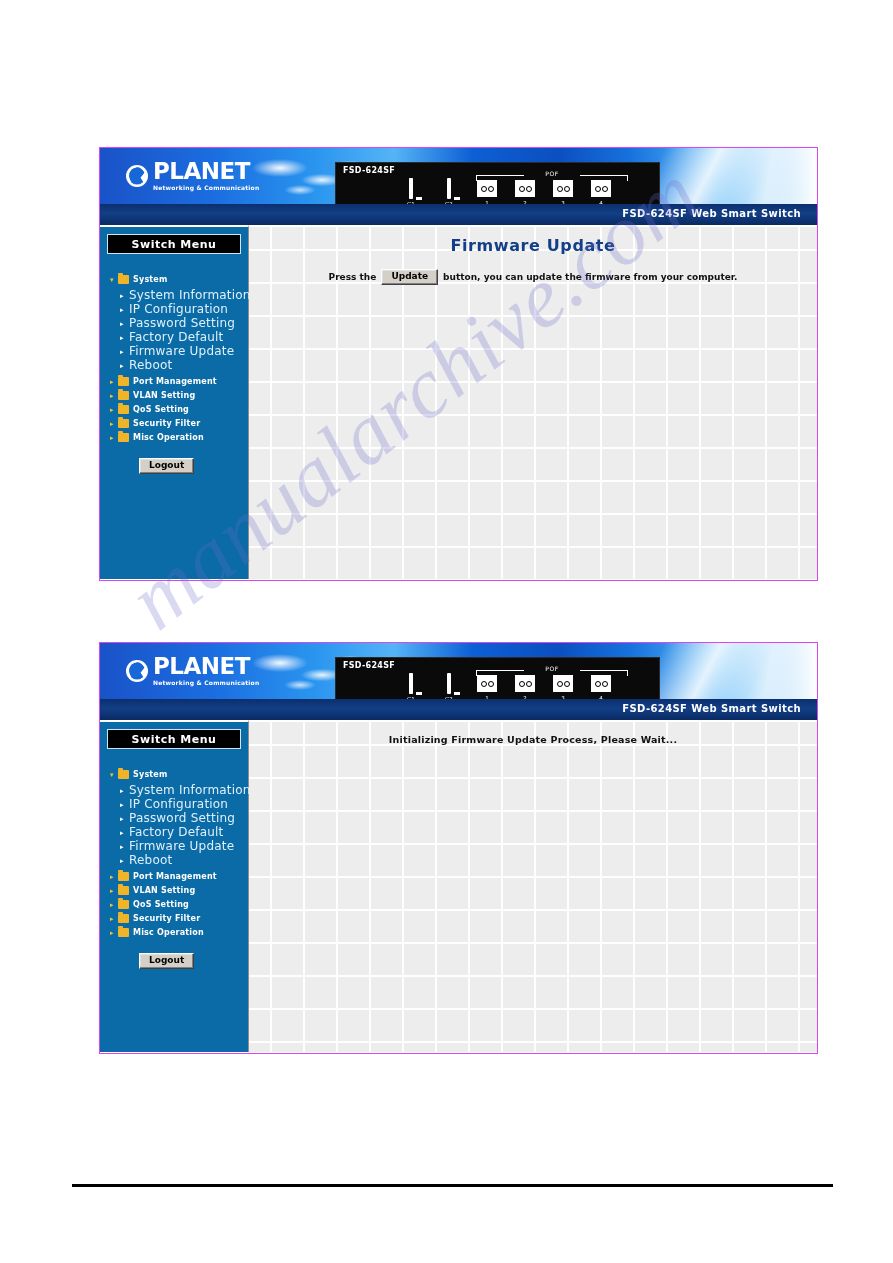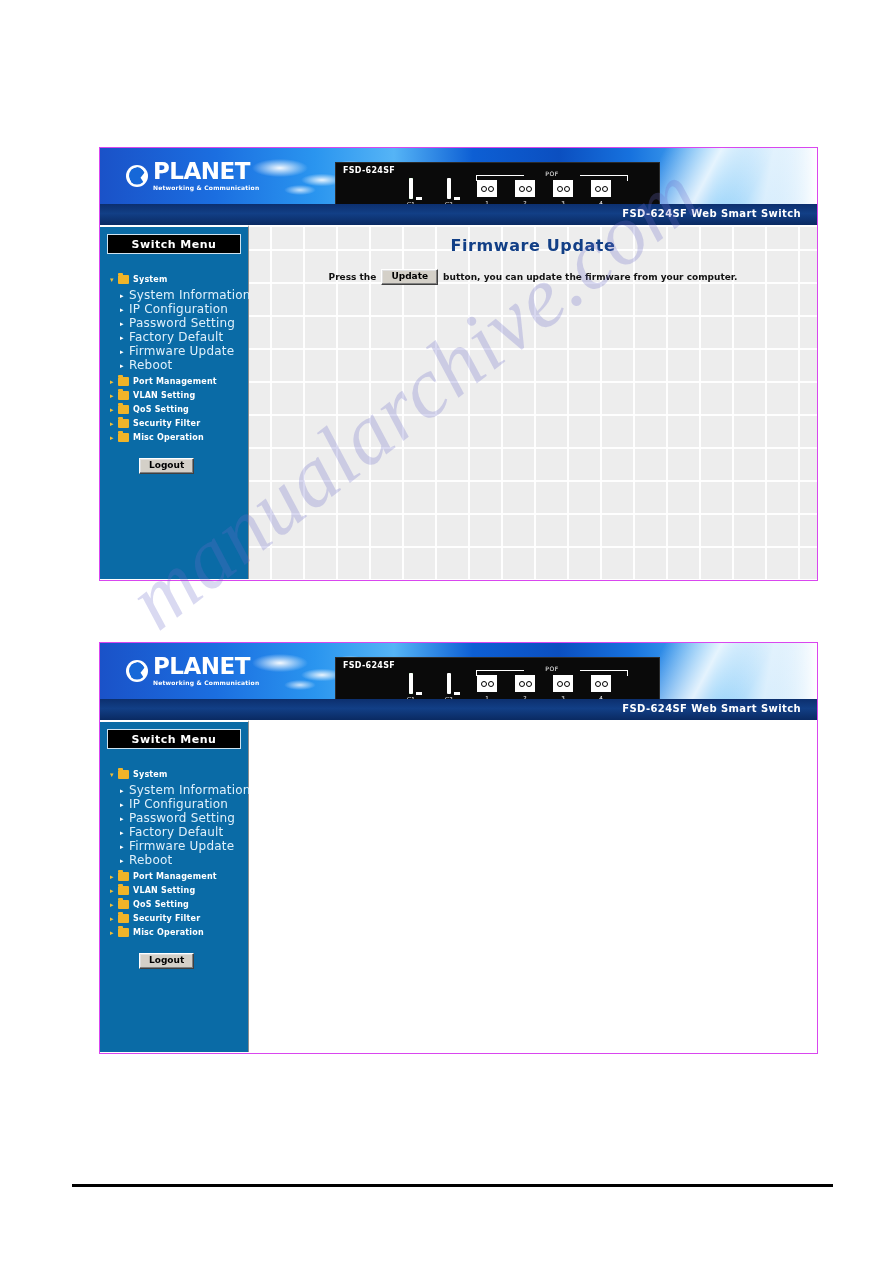--- a/index.html
+++ b/index.html
@@ -737,20 +737,23 @@
           <span class="folder"></span>
           <span class="label">Misc Operation</span>
         </div>
 
         <div class="logout-wrap">
           <span class="btn95">Logout</span>
         </div>
       </div>
     </div>
 
+    <div class="content">
+      <div class="status-line">Initializing Firmware Update Process, Please Wait...</div>
+    </div>
   </div>
 </div>
 
 <div class="footer-rule"></div>
 
 <div class="watermark">
   <span>manualarchive.com</span>
 </div>
 
 </body></html>

